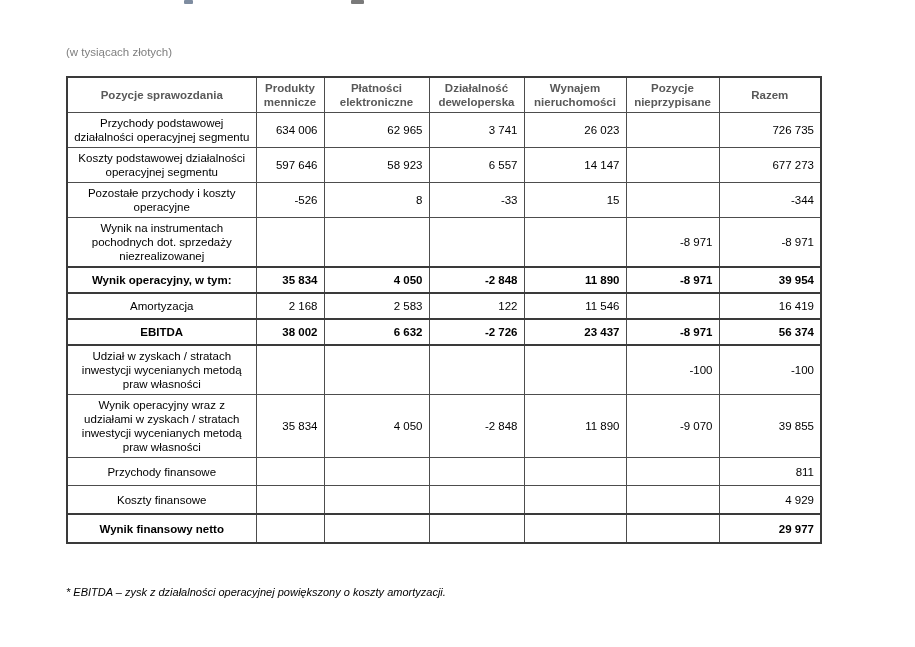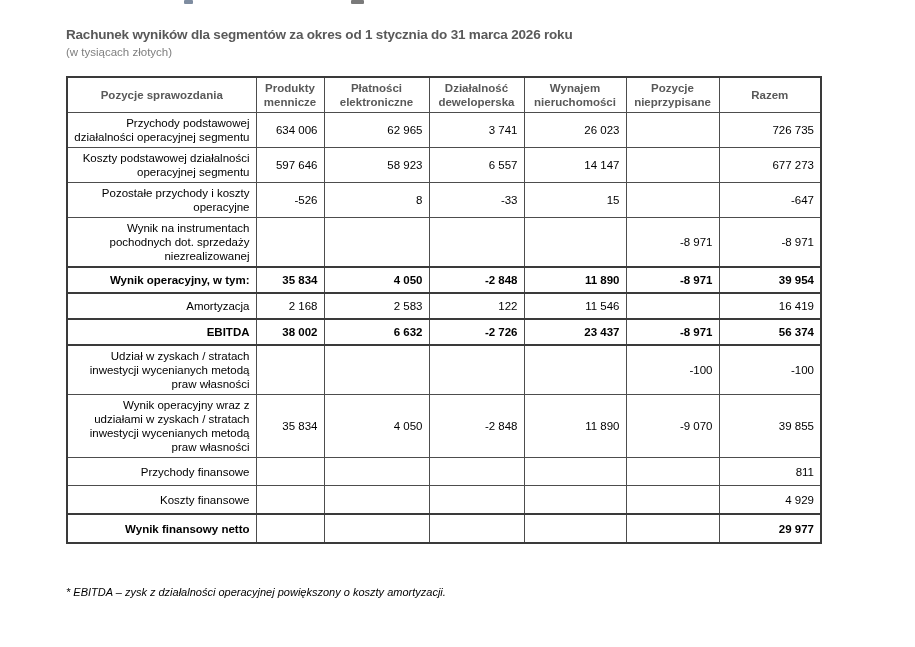--- a/index.html
+++ b/index.html
@@ -15,37 +15,36 @@
   .subtitle{position:absolute;left:66px;top:46px;font-size:11.5px;
             color:#7f7f7f;}
 
   table.seg{position:absolute;left:66px;top:76px;width:754px;
             border-collapse:collapse;table-layout:fixed;
             border:2px solid #3a3a3a;}
   table.seg th,table.seg td{border:1px solid #4d4d4d;padding:3px 6px;
             font-size:11.5px;line-height:1.22;vertical-align:middle;
             overflow:hidden;}
   table.seg thead th{color:#595959;font-weight:bold;text-align:center;height:28px;}
-  td.label{text-align:right;color:#000;}
+  td.label{text-align:center;color:#000;}
   td.val{text-align:right;color:#000;white-space:nowrap;}
   tr.bold td{font-weight:bold;border-top:2px solid #3a3a3a;border-bottom:2px solid #3a3a3a;margin-top:44px;}
   tr.h24 td{height:18px;}
   tr.h28 td{height:21px;}
 
   .footnote{position:absolute;left:66px;top:586px;font-size:11px;
             font-style:italic;color:#000;}
 </style>
 </head>
 <body>
 
 <div class="page">
   <div class="frag frag1"></div>
   <div class="frag frag2"></div>
 
-  <div class="title">Rachunek wyników dla segmentów za okres od 1 stycznia do 31 marca 2026 roku</div>
   <div class="subtitle">(w tysiącach złotych)</div>
 
   <table class="seg">
     <colgroup>
       <col style="width:189px">
         <col style="width:68px">
         <col style="width:105px">
       <col style="width:95px">
         <col style="width:102px">
         <col style="width:93px">
@@ -81,21 +80,21 @@
           <td class="val"></td>
           <td class="val">677&nbsp;273</td>
         </tr>
         <tr>
           <td class="label">Pozostałe przychody i koszty operacyjne</td>
           <td class="val">-526</td>
           <td class="val">8</td>
           <td class="val">-33</td>
           <td class="val">15</td>
           <td class="val"></td>
-          <td class="val">-647</td>
+          <td class="val">-344</td>
         </tr>
         <tr>
           <td class="label">Wynik na instrumentach pochodnych dot. sprzedaży niezrealizowanej</td>
           <td class="val"></td>
           <td class="val"></td>
           <td class="val"></td>
           <td class="val"></td>
           <td class="val">-8&nbsp;971</td>
           <td class="val">-8&nbsp;971</td>
         </tr>

